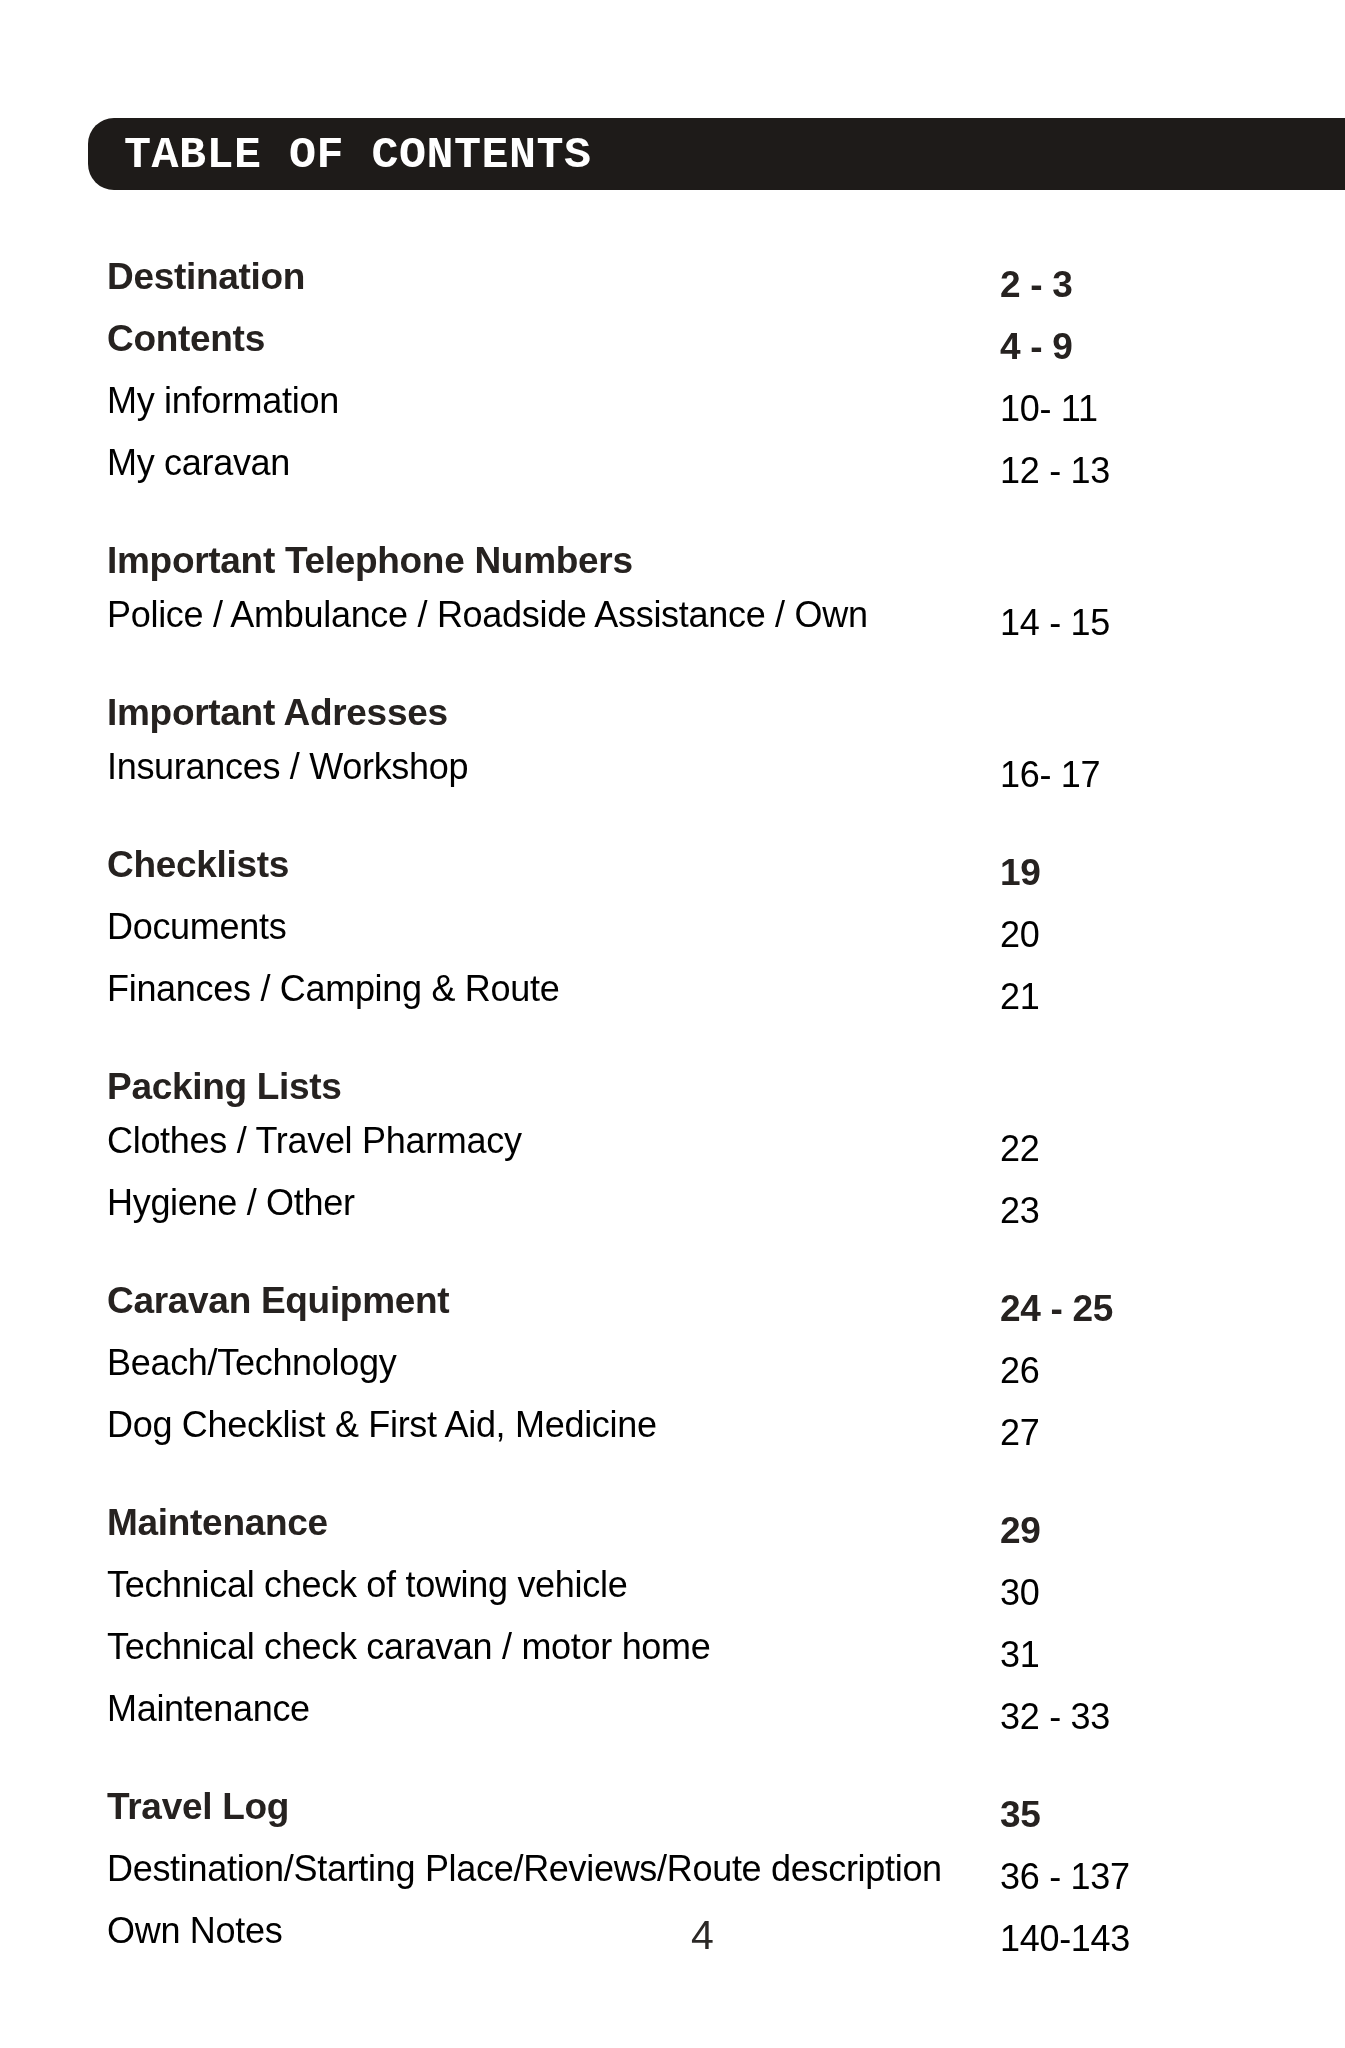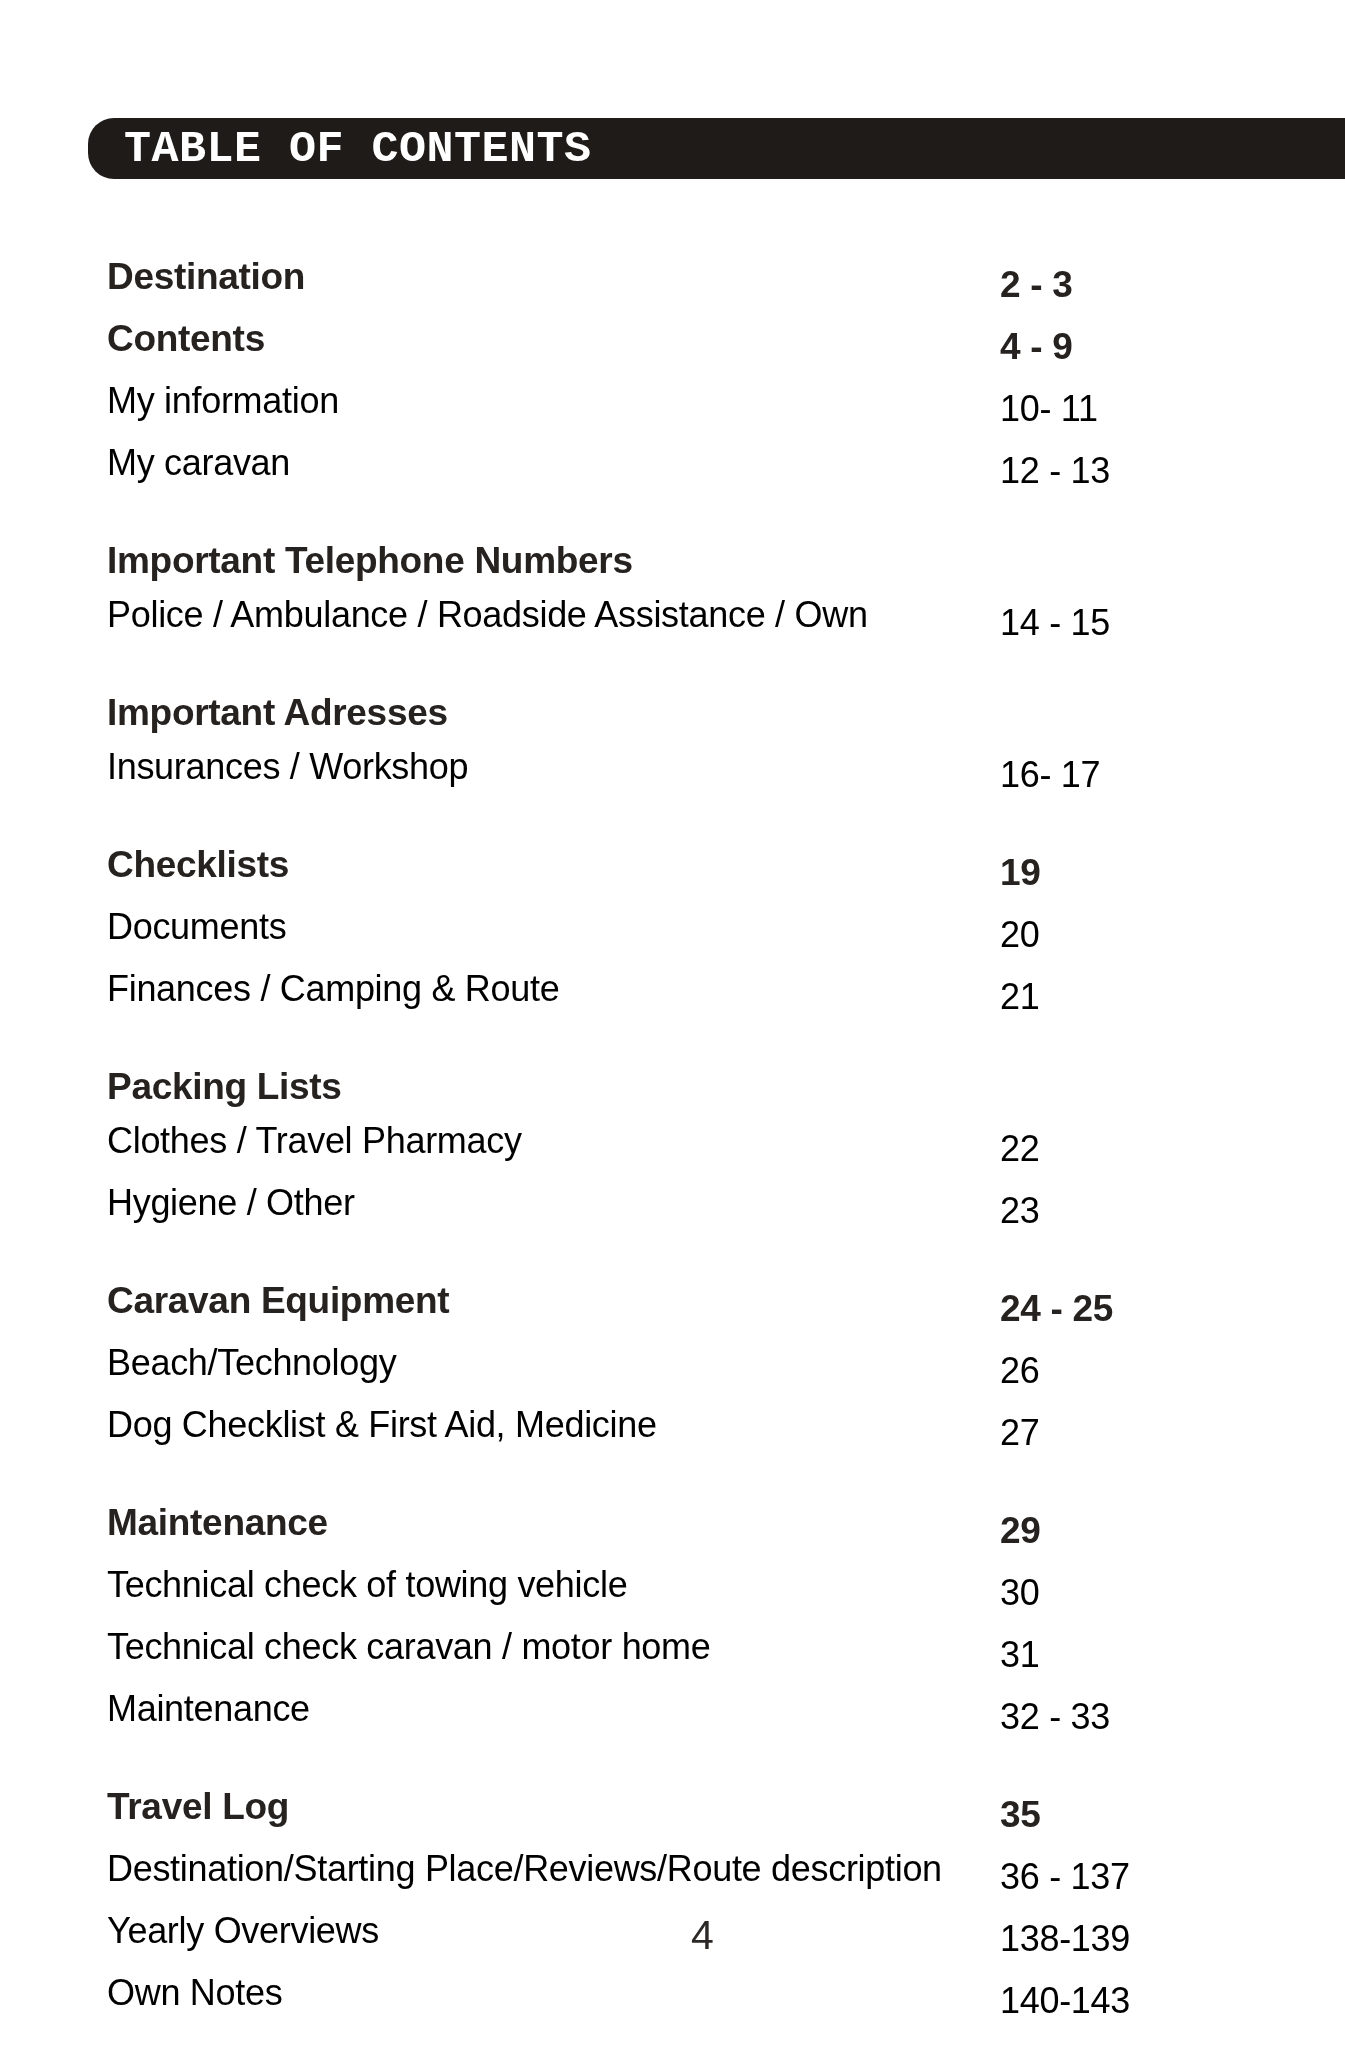--- a/index.html
+++ b/index.html
@@ -6,21 +6,21 @@
   body {
     width:1345px; height:2048px;
     background:#ffffff;
     font-family:"Liberation Sans", sans-serif;
     position:relative;
     overflow:hidden;
   }
   .header-bar {
     position:absolute;
     left:88px; top:118px; right:0;
-    height:61px;
+    height:72px;
     background:#1e1b19;
     border-radius:26px 0 0 26px;
     display:flex;
     align-items:center;
   }
   .header-title {
     font-family:"Liberation Mono", monospace;
     font-weight:bold;
     font-size:45px;
     color:#ffffff;
@@ -169,23 +169,19 @@
     <div class="toc-section">
       <div class="toc-row bold">
         <span class="toc-label">Travel Log</span>
         <span class="toc-pages">35</span>
       </div>
       <div class="toc-row">
         <span class="toc-label">Destination/Starting Place/Reviews/Route description</span>
         <span class="toc-pages">36 - 137</span>
       </div>
       <div class="toc-row">
-        <span class="toc-label">Yearly Overviews</span>
-        <span class="toc-pages">138-139</span>
-      </div>
-      <div class="toc-row">
         <span class="toc-label">Own Notes</span>
         <span class="toc-pages">140-143</span>
       </div>
     </div>
   </div>
 
 <div class="page-footer">4</div>
 
 </body></html>

